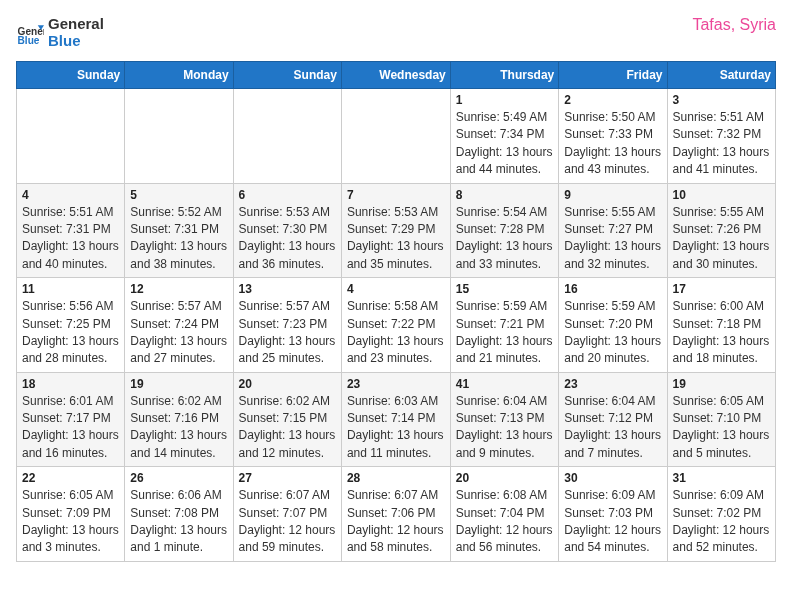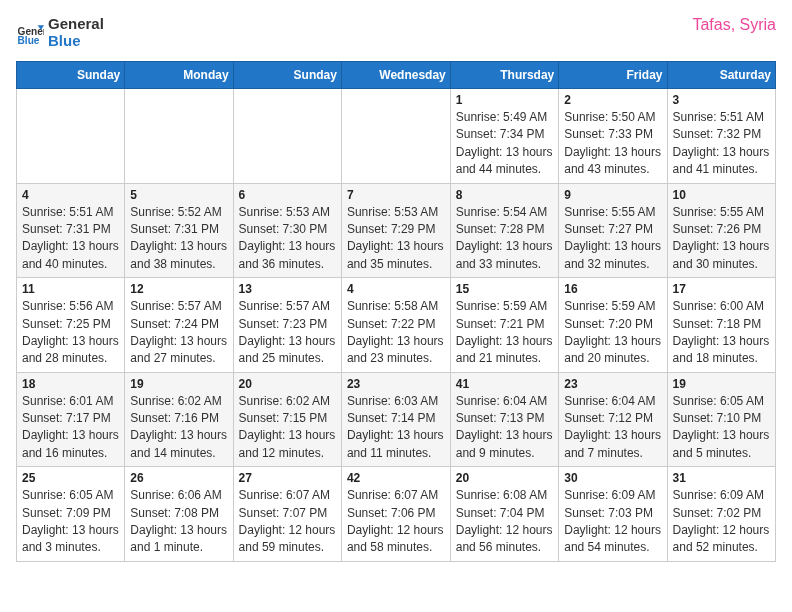--- a/index.html
+++ b/index.html
@@ -215,33 +215,33 @@
           <div class="day-number">23</div>
           <div class="day-info">Sunrise: 6:04 AM<br>Sunset: 7:12 PM<br>Daylight: 13 hours<br>and 7 minutes.</div>
         </td>
         <td>
           <div class="day-number">19</div>
           <div class="day-info">Sunrise: 6:05 AM<br>Sunset: 7:10 PM<br>Daylight: 13 hours<br>and 5 minutes.</div>
         </td>
       </tr>
       <tr>
         <td>
-          <div class="day-number">25</div>
+          <div class="day-number">22</div>
           <div class="day-info">Sunrise: 6:05 AM<br>Sunset: 7:09 PM<br>Daylight: 13 hours<br>and 3 minutes.</div>
         </td>
         <td>
           <div class="day-number">26</div>
           <div class="day-info">Sunrise: 6:06 AM<br>Sunset: 7:08 PM<br>Daylight: 13 hours<br>and 1 minute.</div>
         </td>
         <td>
           <div class="day-number">27</div>
           <div class="day-info">Sunrise: 6:07 AM<br>Sunset: 7:07 PM<br>Daylight: 12 hours<br>and 59 minutes.</div>
         </td>
         <td>
-          <div class="day-number">42</div>
+          <div class="day-number">28</div>
           <div class="day-info">Sunrise: 6:07 AM<br>Sunset: 7:06 PM<br>Daylight: 12 hours<br>and 58 minutes.</div>
         </td>
         <td>
           <div class="day-number">20</div>
           <div class="day-info">Sunrise: 6:08 AM<br>Sunset: 7:04 PM<br>Daylight: 12 hours<br>and 56 minutes.</div>
         </td>
         <td>
           <div class="day-number">30</div>
           <div class="day-info">Sunrise: 6:09 AM<br>Sunset: 7:03 PM<br>Daylight: 12 hours<br>and 54 minutes.</div>
         </td>

